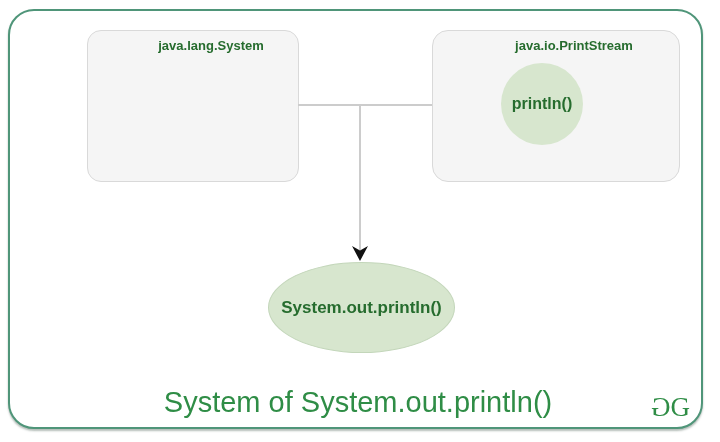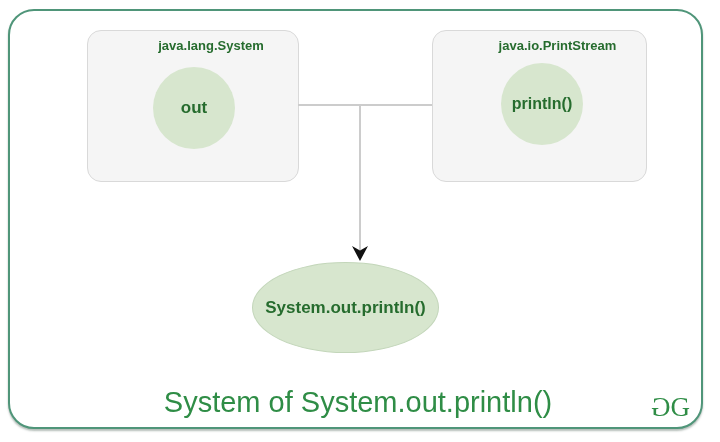--- a/index.html
+++ b/index.html
@@ -32,21 +32,21 @@
   }
   .class-box{
     position:absolute;
     width:212px;height:152px;
     background:var(--box-fill);
     border:1px solid var(--box-border);
     border-radius:14px;
     padding-left:36px;
   }
   .class-box.left{left:87px;top:30px;}
-  .class-box.right{left:432px;top:30px;width:215px;}
+  .class-box.right{left:432px;top:30px;width:248px;border-radius:16px;}
   .class-title{
     margin-top:7px;
     text-align:center;
     font-size:13px;
     font-weight:bold;
     color:var(--label-green);
   }
   .member-circle{
     position:absolute;
     width:82px;height:82px;
@@ -67,21 +67,21 @@
     position:absolute;
     left:359px;top:104px;width:2px;height:146px;
     background:var(--connector-gray);
   }
   .arrowhead{
     position:absolute;
     left:352px;top:246px;
   }
   .result-ellipse{
     position:absolute;
-    left:252px;top:262px;width:187px;height:91px;
+    left:268px;top:262px;width:187px;height:91px;
     border-radius:50%;
     background:var(--node-fill);
     border:1px solid var(--node-border);
     display:flex;align-items:center;justify-content:center;
     font-size:17px;font-weight:bold;
     color:var(--label-green);
   }
   .caption{
     position:absolute;
     left:28px;top:386px;width:660px;
@@ -103,23 +103,20 @@
   }
 </style>
 </head>
 <body>
 
 <div class="canvas">
   <div class="frame"></div>
 
   <div class="class-box left">
     <div class="class-title">java.lang.System</div>
-    <div class="member-circle">
-      <span>out</span>
-    </div>
   </div>
 
   <div class="class-box right">
     <div class="class-title">java.io.PrintStream</div>
     <div class="member-circle">
       <span>println()</span>
     </div>
   </div>
 
   <div class="h-line"></div>

